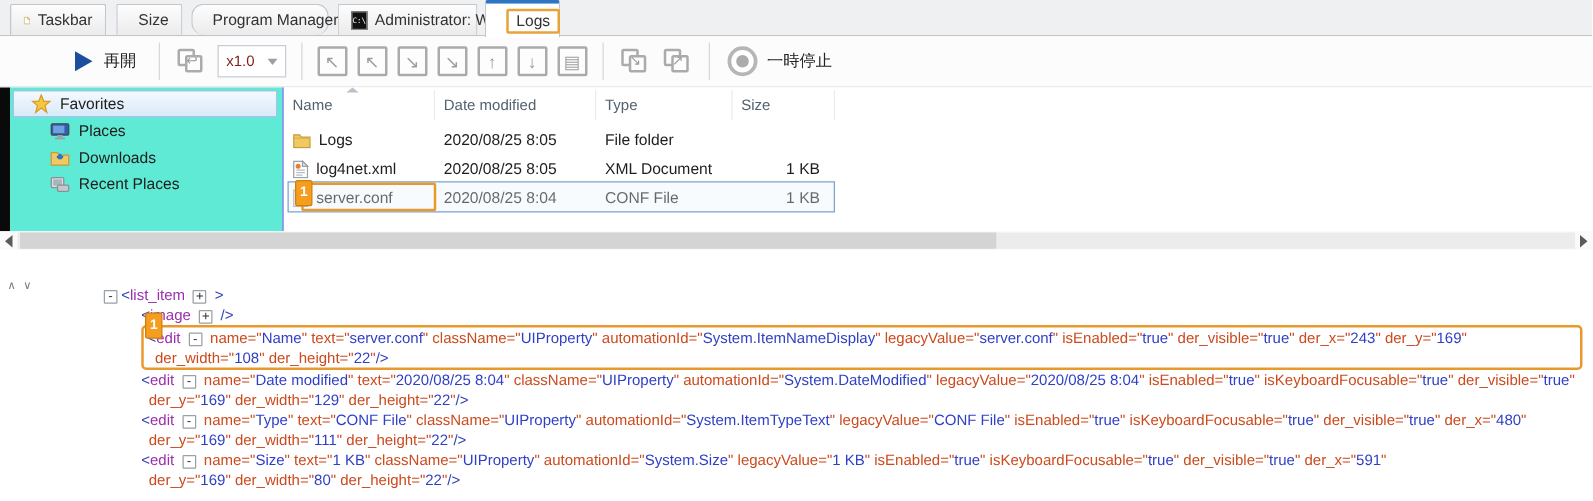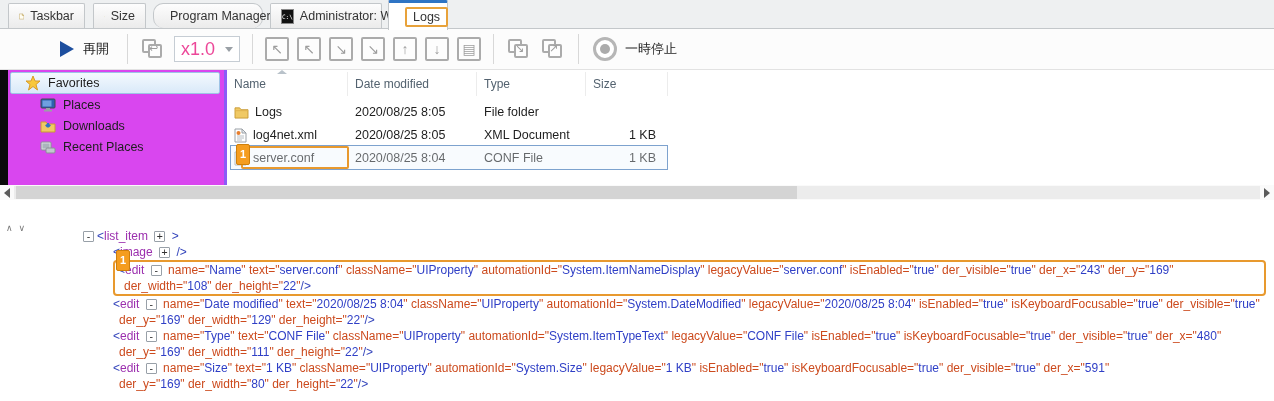--- a/index.html
+++ b/index.html
@@ -25,31 +25,31 @@
   .play-tri{width:0;height:0;border-left:14px solid #1d4e9e;border-top:8px solid transparent;border-bottom:8px solid transparent;}
   .play-label{font-size:13px;color:#222;}
   .tb-btn{width:24px;height:24px;border:2px solid #ababab;border-radius:2px;background:#fdfdfd;color:#9d9d9d;
           display:flex;align-items:center;justify-content:center;font-size:14px;margin:0 4px;box-sizing:border-box;}
   .pages{position:relative;width:26px;height:24px;margin:0 4px;}
   .pages .pg{position:absolute;width:14px;height:14px;border:2px solid #ababab;background:#fdfdfd;border-radius:2px;box-sizing:border-box;}
   .pages .pg1{left:2px;top:2px;}
   .pages .pg2{left:8px;top:7px;}
   .pages .pga{position:absolute;left:9px;top:5px;color:#9d9d9d;font-size:11px;}
   .zoombox{display:flex;align-items:center;border:1px solid #c6cdd4;background:#fff;height:24px;padding:0 6px;gap:10px;margin:0 4px;}
-  .zoomval{font-size:18px;color:#ec4899;}
+  .zoomval{font-size:12px;color:#7f1d1d;}
   .ddarrow{width:0;height:0;border-top:5px solid #9aa0a6;border-left:4px solid transparent;border-right:4px solid transparent;}
   .autorun{display:flex;align-items:center;gap:8px;margin-left:6px;}
   .ring{width:18px;height:18px;border:3px solid #b6b6b6;border-radius:50%;background:#fff;position:relative;box-sizing:content-box;}
   .ring::after{content:"";position:absolute;left:4px;top:4px;width:10px;height:10px;border-radius:50%;background:#ababab;}
   .autorun-label{font-size:13px;color:#222;}
 
   
   .explorer{position:absolute;left:0;top:70px;width:1274px;height:115px;background:#fff;}
   .blackstrip{position:absolute;left:0;top:0;width:8px;height:115px;background:#0a0a0a;}
-  .sidebar{position:absolute;left:8px;top:0;width:219px;height:115px;background:#d946ef;border-right:3px solid #8b5cf6;box-sizing:border-box;}
+  .sidebar{position:absolute;left:8px;top:0;width:219px;height:115px;background:#5eead4;border-right:1px solid #8b5cf6;box-sizing:border-box;}
   .sb-item{display:flex;align-items:center;gap:7px;height:21px;padding-left:16px;font-size:12.5px;color:#1e1e1e;cursor:default;}
   .sb-item.child{padding-left:32px;}
   .sb-item.selected{background:linear-gradient(#f4f9fe,#d9e9f9);border:1px solid #9ec3e6;border-radius:2px;margin:2px 4px 0 2px;padding-left:14px;height:20px;}
   .filelist{position:absolute;left:227px;top:0;width:1047px;height:115px;background:#fff;}
   .fl-header{position:absolute;left:0;top:2px;height:24px;display:flex;color:#53626f;font-size:12px;}
   .fl-hcell{display:flex;align-items:center;padding-left:7px;border-right:1px solid #ececec;box-sizing:border-box;height:24px;}
   .sortmark{position:absolute;left:50px;top:-2px;width:0;height:0;border-bottom:4px solid #b9c2ca;border-left:5px solid transparent;border-right:5px solid transparent;}
   .fl-row{position:absolute;left:0;height:22px;display:flex;align-items:center;font-size:12.5px;color:#1e1e1e;}
   .fl-cell{padding-left:7px;box-sizing:border-box;display:flex;align-items:center;gap:6px;white-space:nowrap;overflow:hidden;}
   .cName{width:121px;} .cDate{width:129px;} .cType{width:109px;} .cSize{width:82px;justify-content:flex-end;padding-right:12px;}

